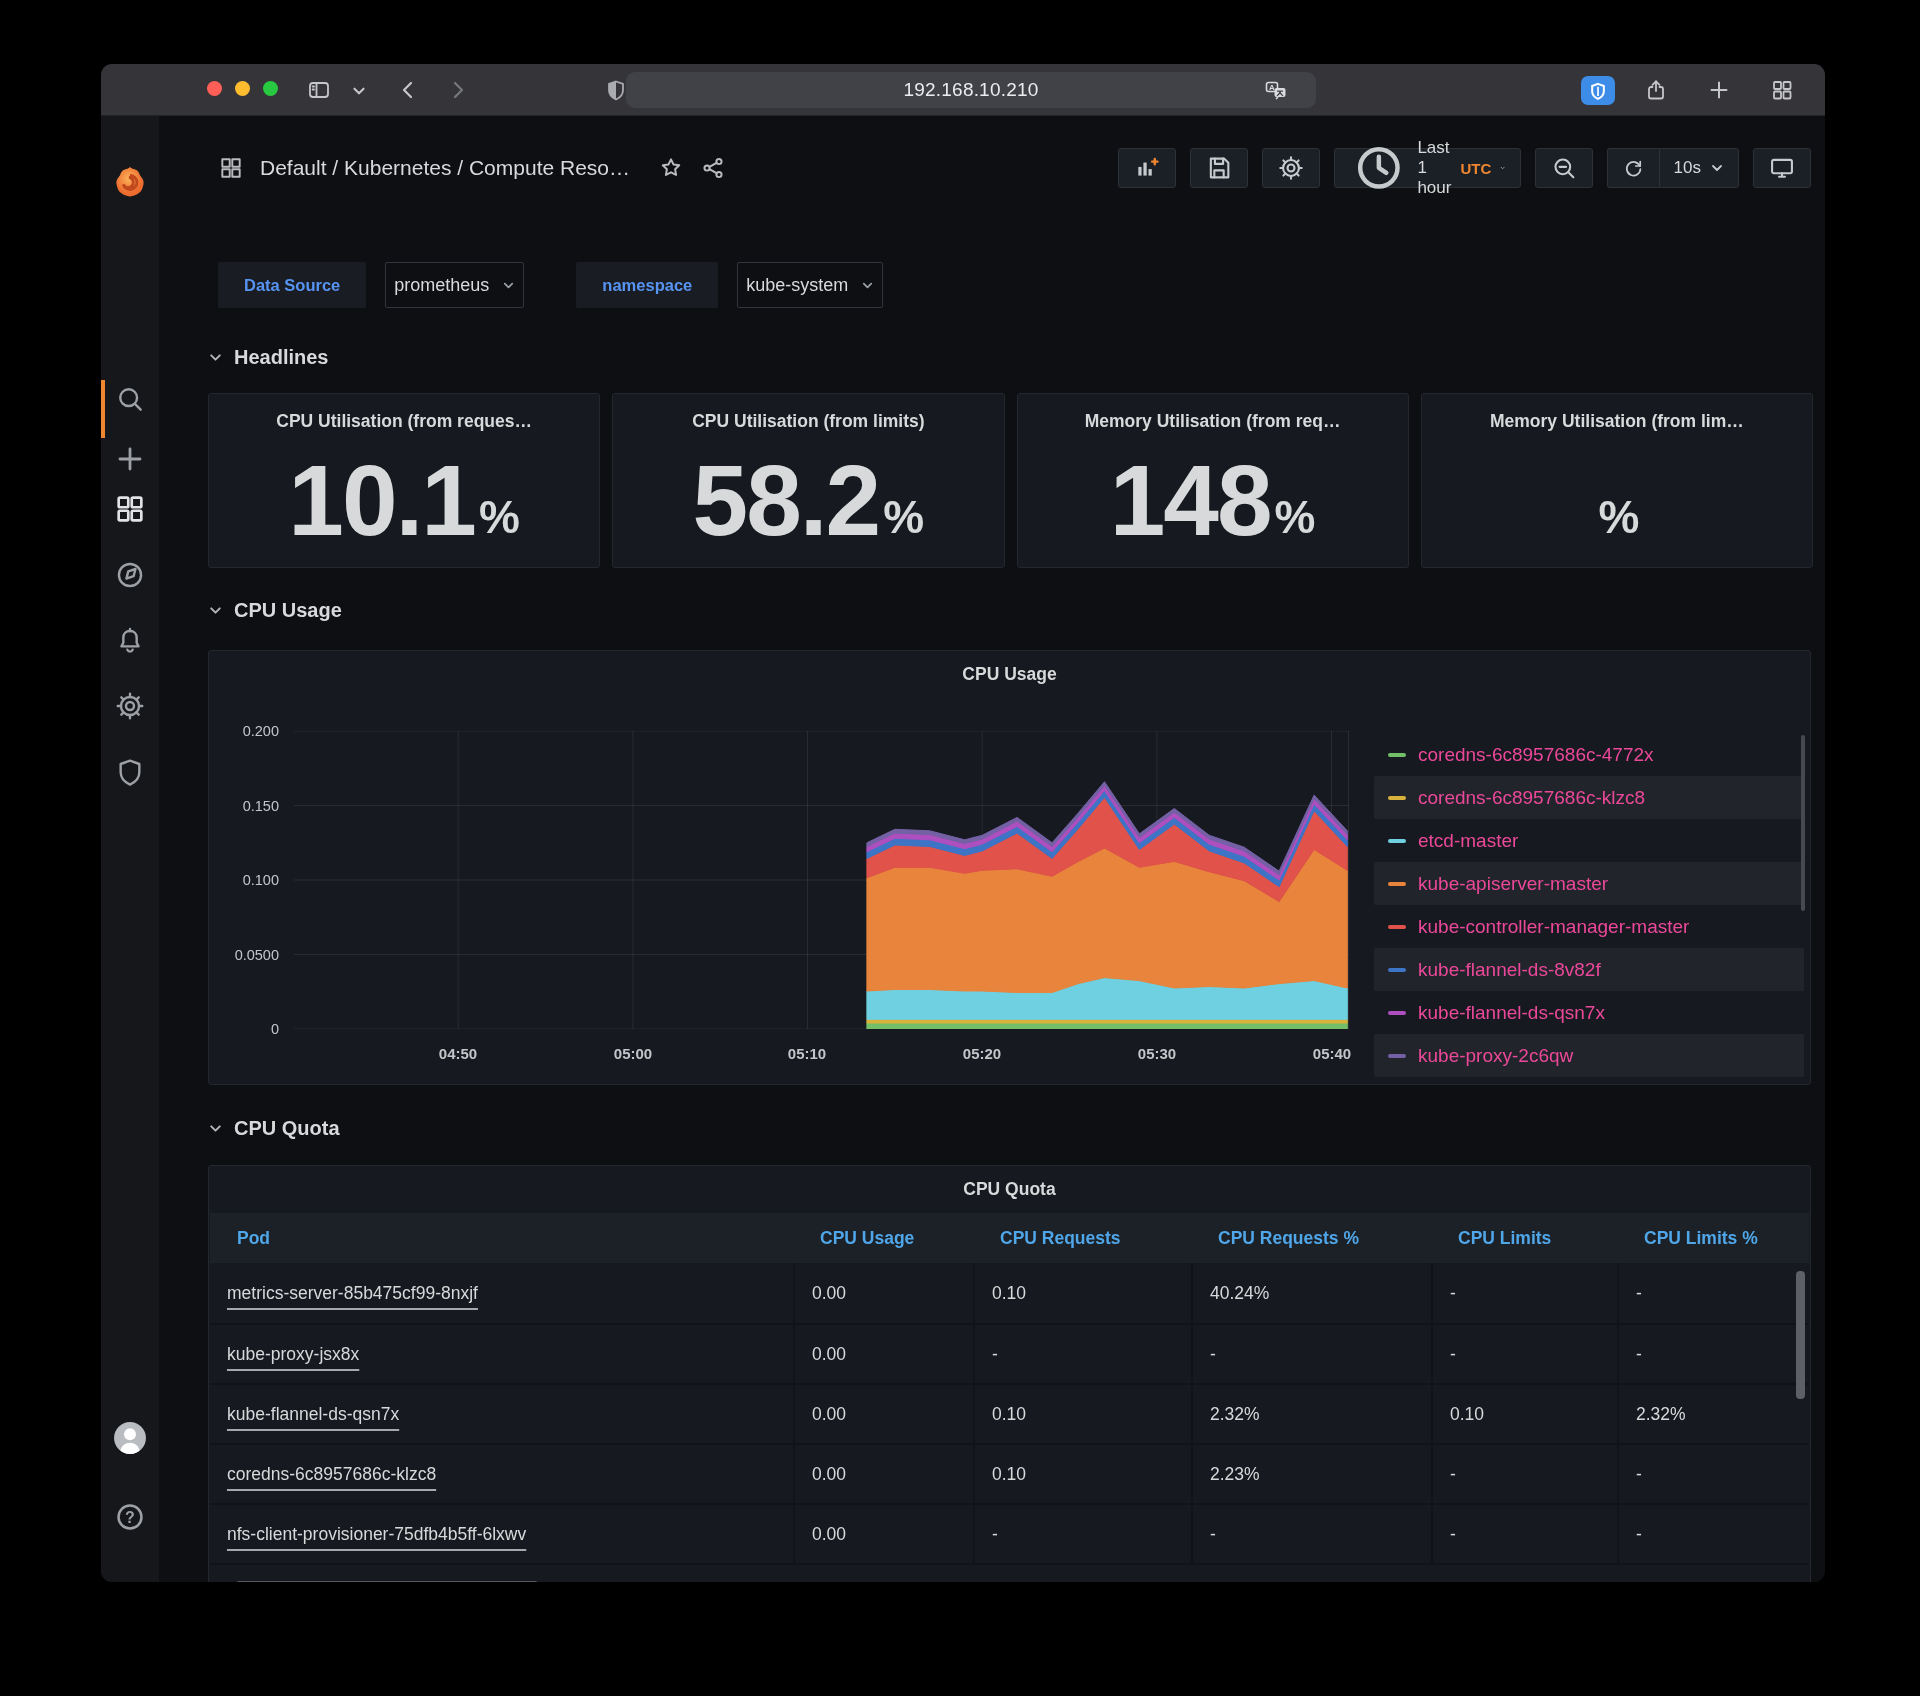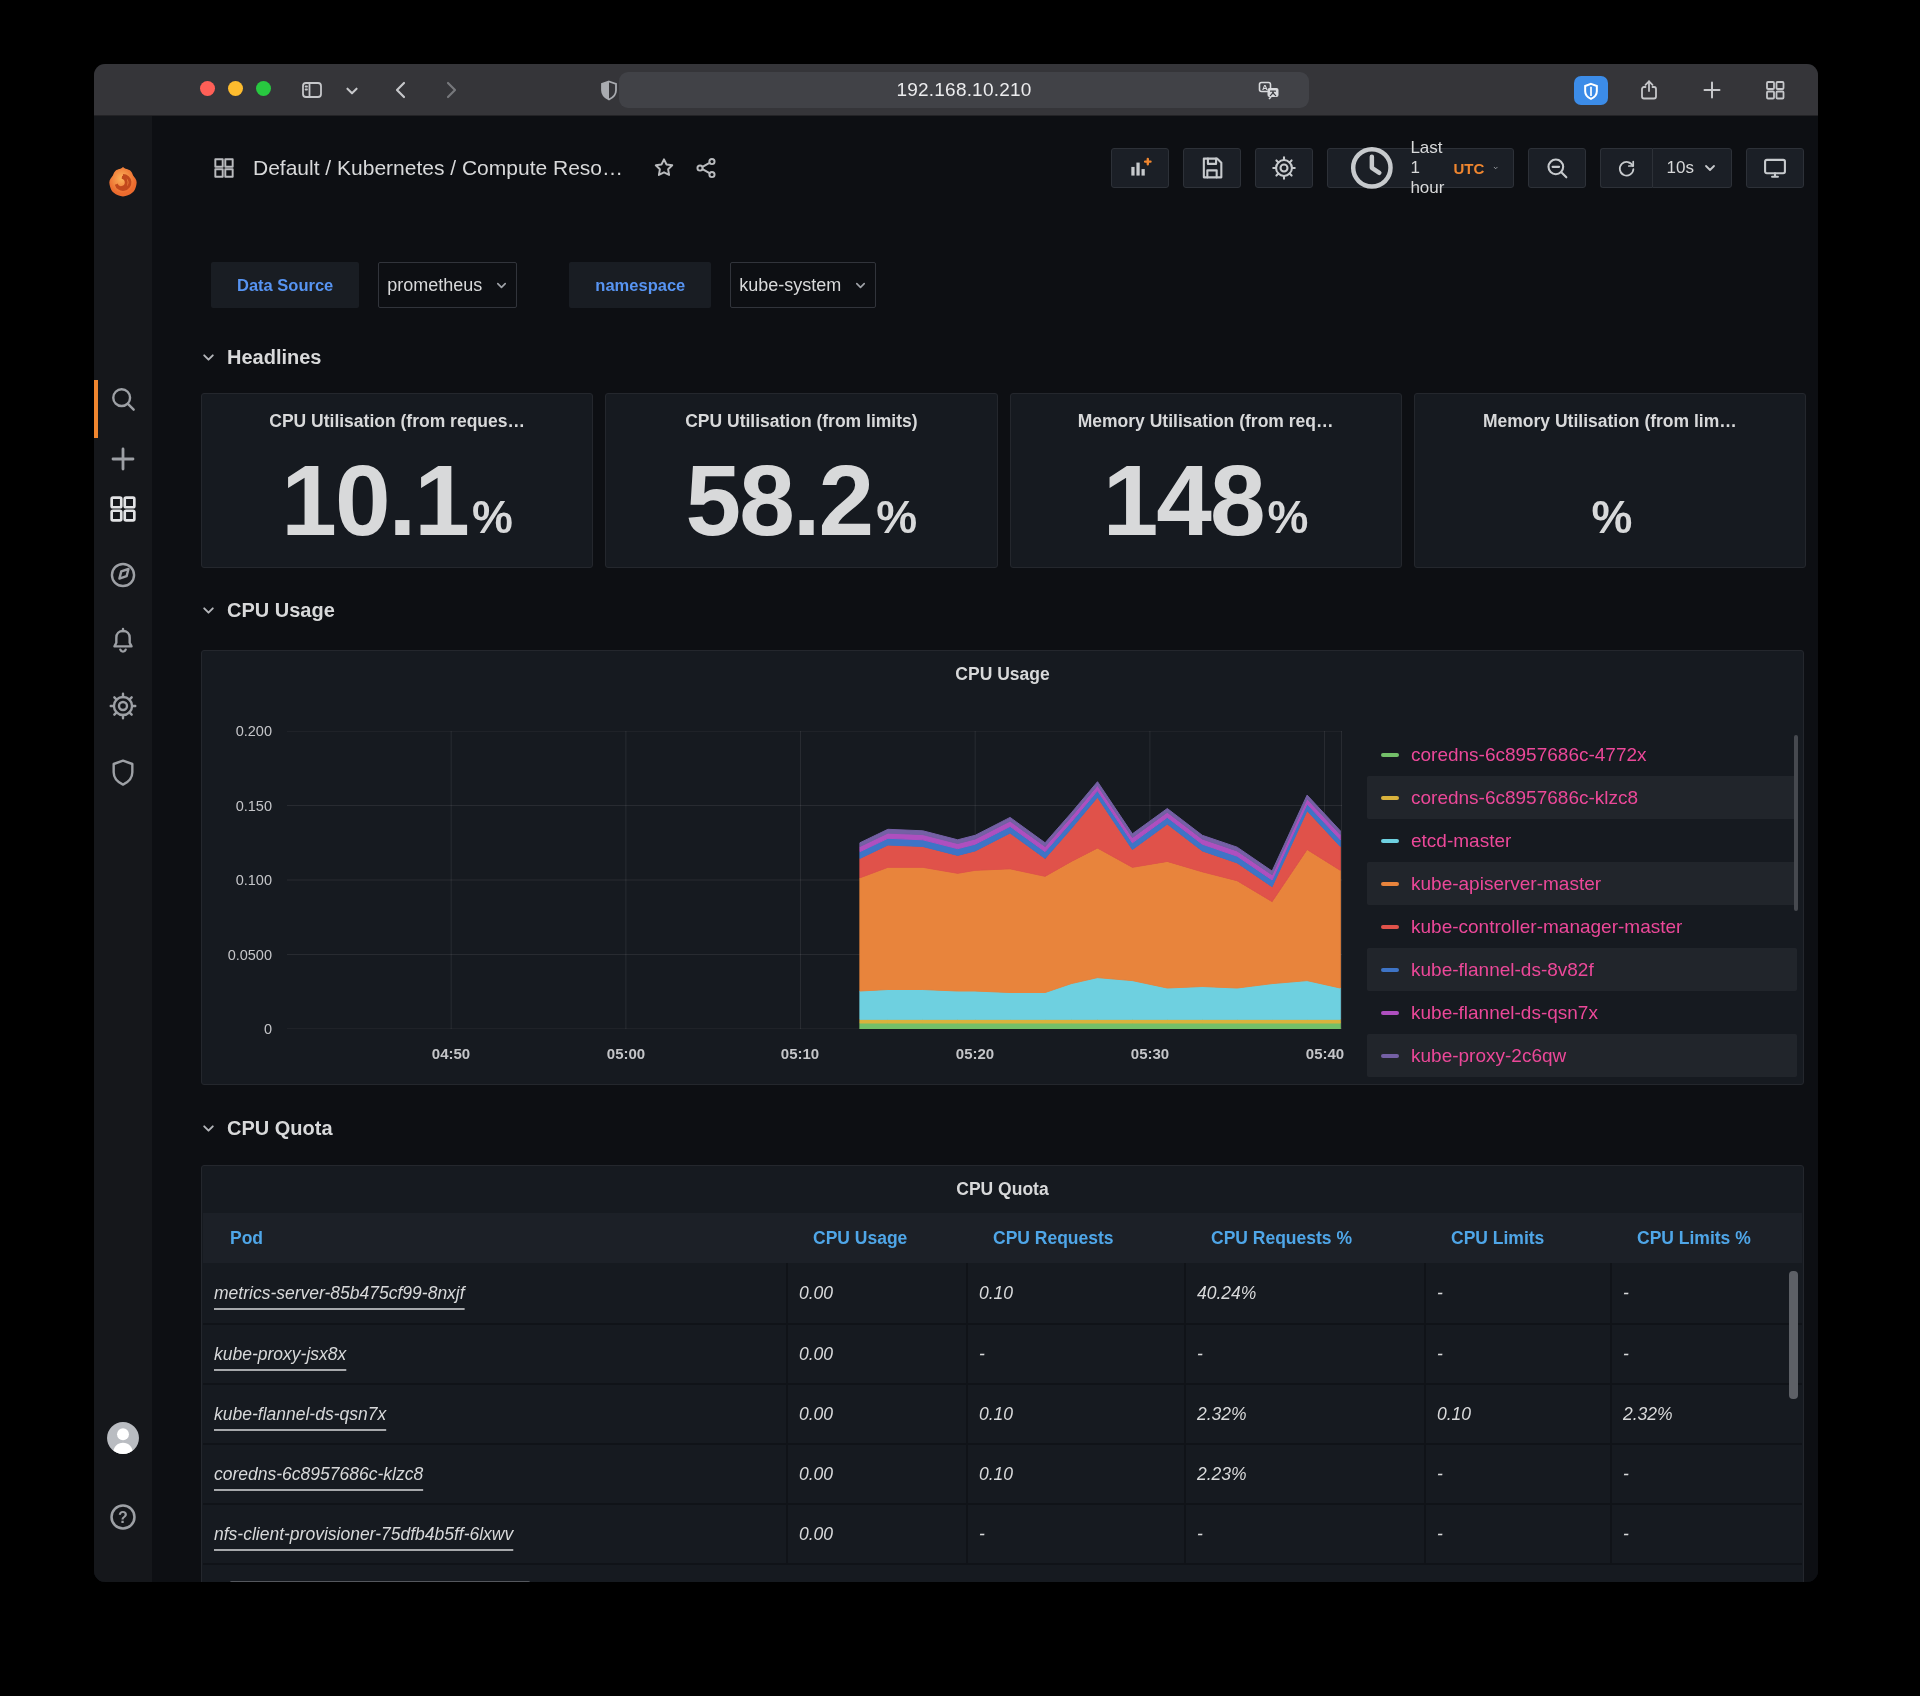--- a/index.html
+++ b/index.html
@@ -3,21 +3,21 @@
 <meta charset="utf-8">
 <style>
   html,body{margin:0;padding:0;background:#000;}
   *{box-sizing:border-box;}
   .canvas{position:relative;width:1920px;height:1696px;background:#000;overflow:hidden;
           font-family:"Liberation Sans","DejaVu Sans",sans-serif;color:#d8d9da;}
   svg{display:block;}
   .ic{stroke:currentColor;fill:none;stroke-width:1.8;stroke-linecap:round;stroke-linejoin:round;}
 
   
-  .window{position:absolute;left:94px;top:64px;width:1724px;height:1518px;
+  .window{position:absolute;left:101px;top:64px;width:1724px;height:1518px;
           background:#0d0f13;border-radius:11px;overflow:hidden;}
   .titlebar{position:absolute;left:0;top:0;right:0;height:52px;background:#353539;
             border-bottom:1px solid #232326;}
   .tl{position:absolute;top:17px;width:15px;height:15px;border-radius:50%;}
   .tl.red{left:106px;background:#ff5f57;}
   .tl.yellow{left:134px;background:#febc2e;}
   .tl.green{left:162px;background:#28c840;}
   .tbi{position:absolute;top:14px;width:24px;height:24px;color:#c6c7ca;}
   .tbi.dim{color:#77787c;}
   .urlfield{position:absolute;left:525px;top:8px;width:690px;height:36px;background:#414247;
@@ -89,21 +89,21 @@
 
   
   #table-panel{left:49px;top:1049px;width:1603px;height:520px;overflow:hidden;}
   .t-grid{display:grid;grid-template-columns:583px 180px 218px 240px 186px 1fr;}
   .t-header{position:absolute;top:47px;left:1px;right:1px;height:50px;background:#1c2027;
             align-items:center;color:#4fa6e8;font-weight:700;font-size:17.5px;}
   .t-header > div{padding-left:27px;}
   .t-body{position:absolute;top:97px;left:1px;right:1px;}
   .t-row{height:60px;border-top:2px solid #101318;align-items:stretch;font-size:17.5px;color:#d8d9da;}
   .t-row:first-child{border-top:none;}
-  .t-row > div{display:flex;align-items:center;padding-left:11px;font-style:italic;}
+  .t-row > div{display:flex;align-items:center;padding-left:17px;}
   .t-row > div + div{border-left:2px solid #101318;}
   .pod-link{text-decoration:underline;text-underline-offset:9px;text-decoration-thickness:1.5px;
             text-decoration-color:#a6a8ab;}
   .t-row.partial{height:30px;position:relative;}
   .partial-underline{position:absolute;left:27px;top:16px;width:300px;height:3px;background:#54575d;border-radius:2px;}
   .tscroll{position:absolute;right:5px;top:105px;width:9px;height:128px;background:#5d6066;border-radius:4px;}
 </style>
 </head>
 <body>
 

